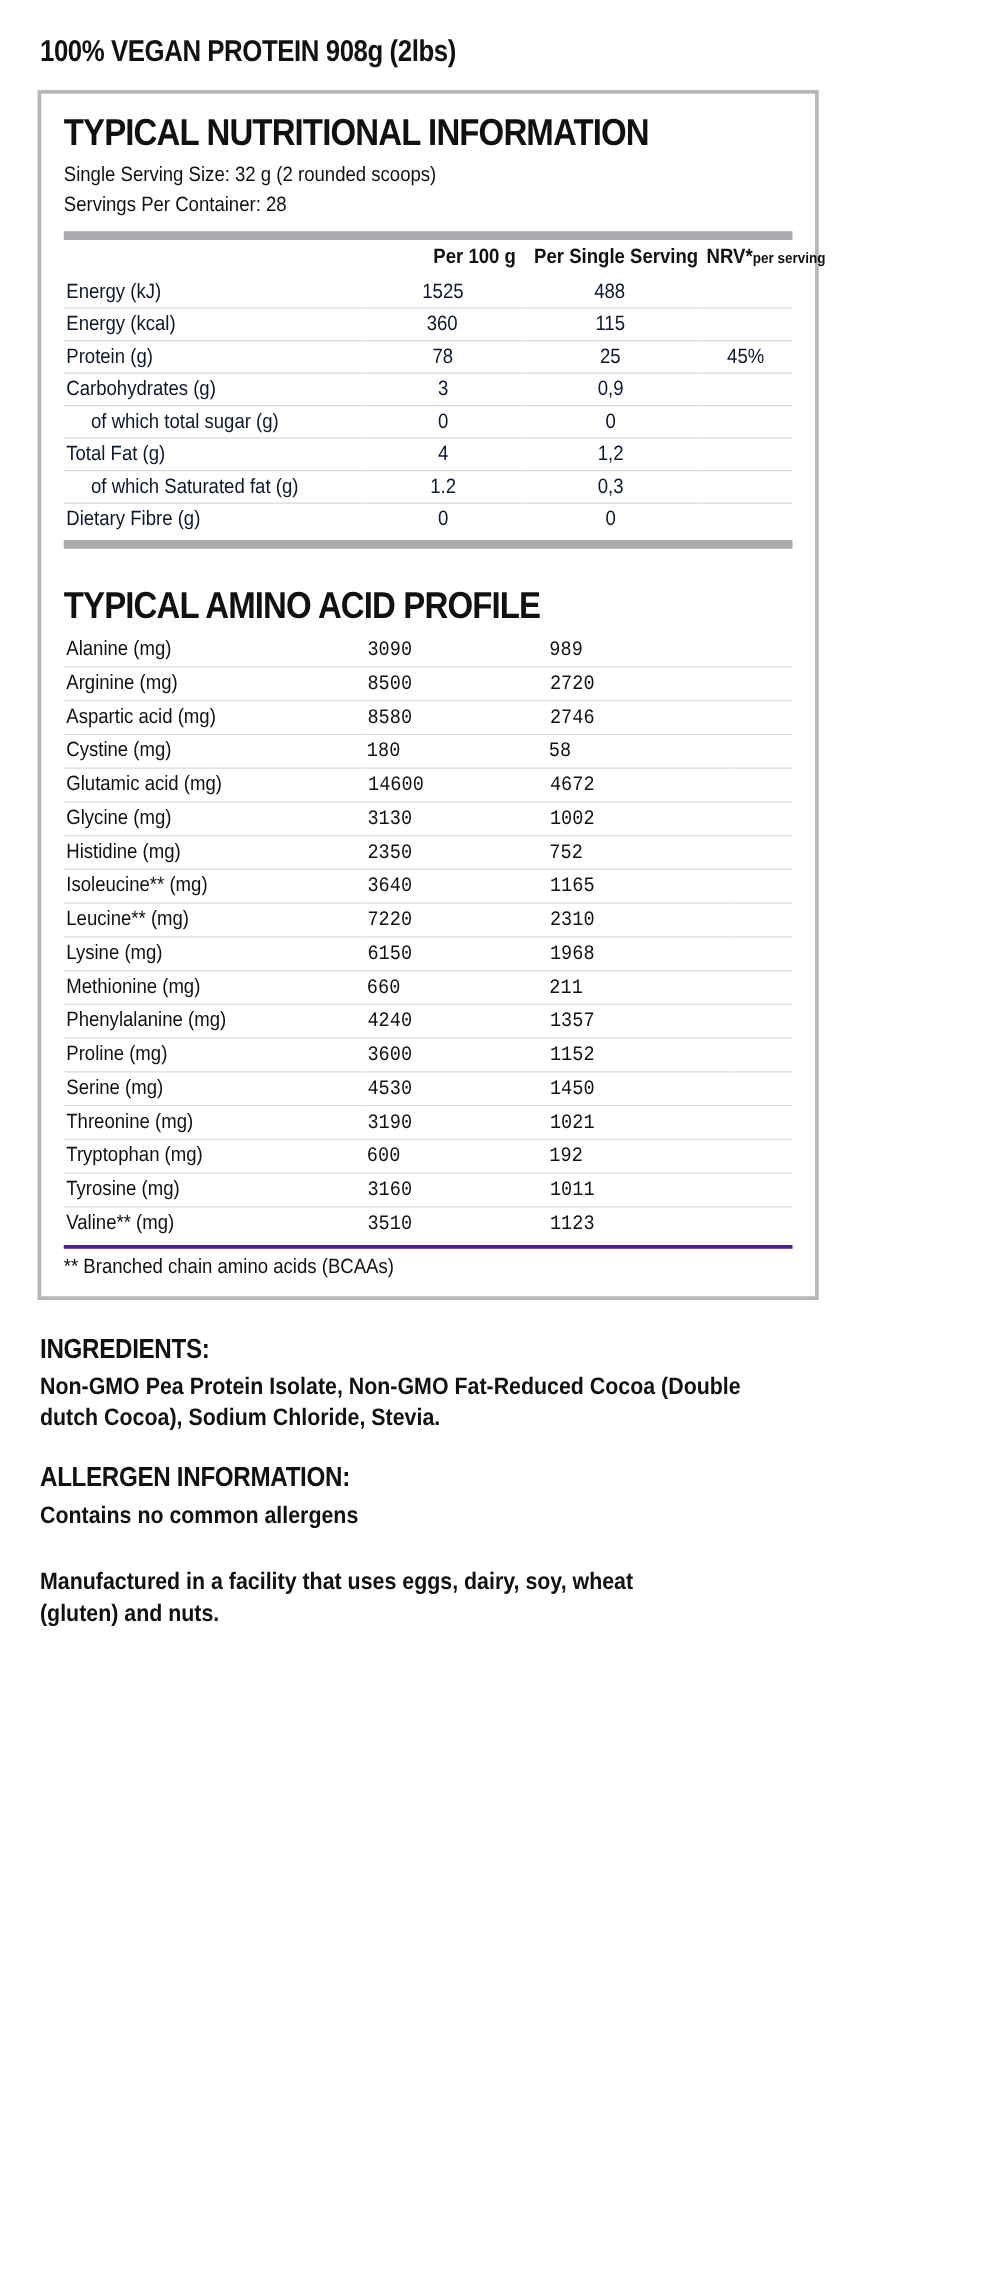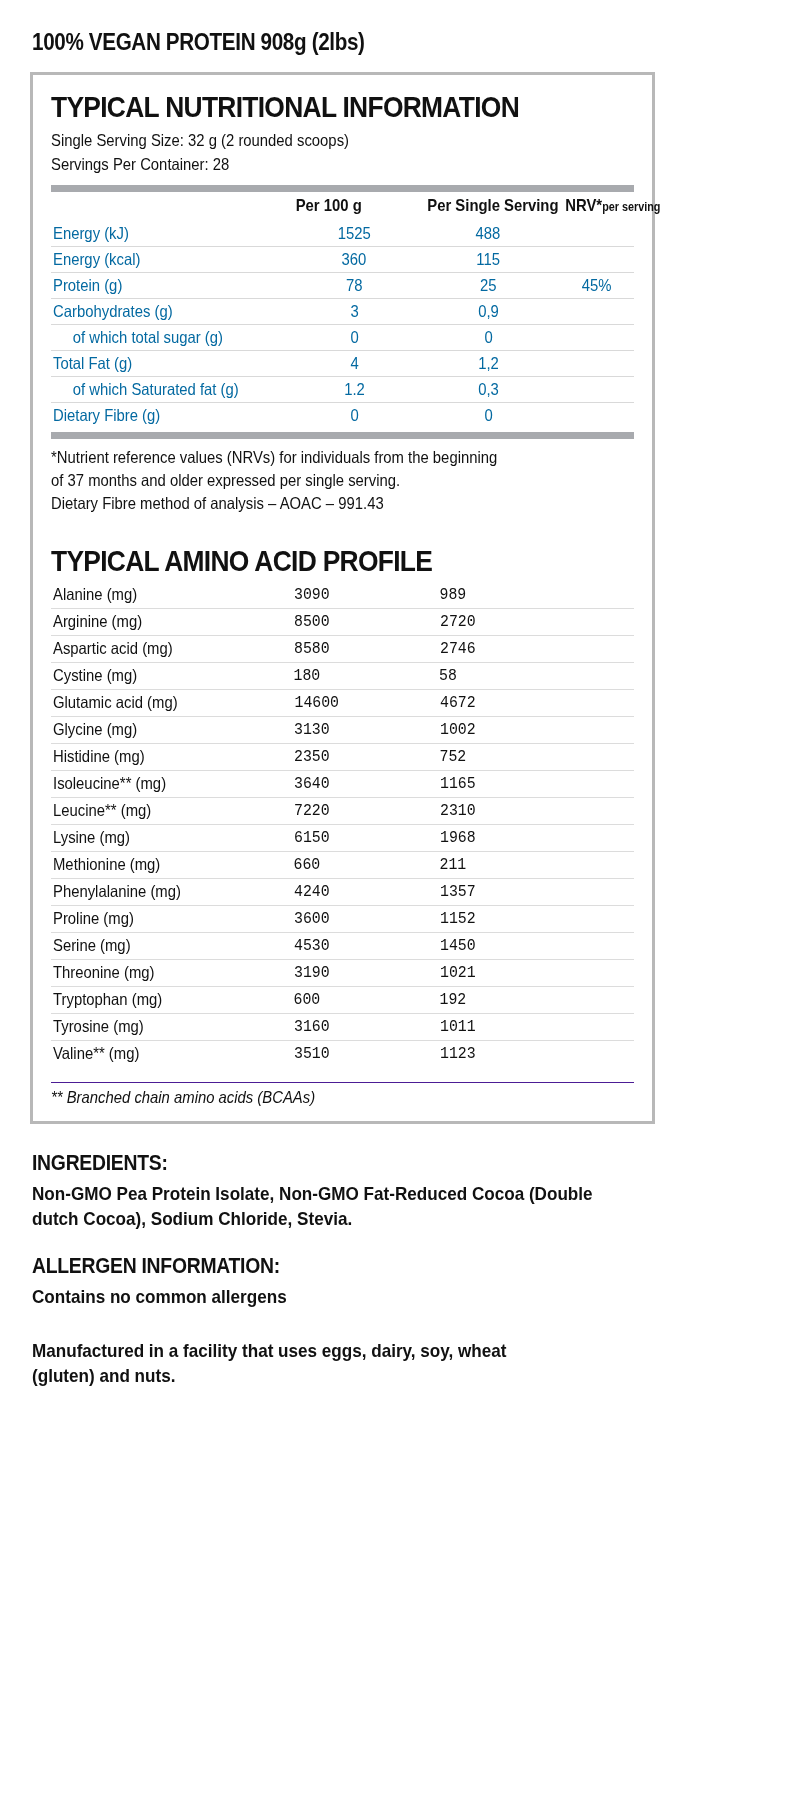--- a/index.html
+++ b/index.html
@@ -88,41 +88,41 @@
   }
 
   table.nut col.c-name   { width: 41%; }
   table.nut col.c-100    { width: 22%; }
   table.nut col.c-serv   { width: 24%; }
   table.nut col.c-nrv    { width: 13%; }
 
   table.nut th {
     font-size: 16.5px;
     font-weight: 700;
-    text-align: left;
+    text-align: right;
     padding: 4px 2px 6px 2px;
     white-space: nowrap;
     color: #111111;
   }
   table.nut th .shrink {
     display: inline-block;
     transform: scaleX(0.9);
   }
   table.nut th .nrv-small {
     font-size: 12px;
     font-weight: 700;
   }
   table.nut th.left { text-align: left; }
 
   table.nut td {
     font-size: 16.5px;
     font-weight: 400;
     padding: 3px 2px 3px 2px;
     border-top: 1px solid #d9d9d9;
-    color: #0369a1;
+    color: #0f172a;
     white-space: nowrap;
   }
   table.nut td.name {
     text-align: left;
   }
   table.nut td.name .shrink {
     display: inline-block;
     transform: scaleX(0.9);
     transform-origin: left center;
   }
@@ -175,23 +175,22 @@
     display: inline-block;
     transform: scaleX(0.9);
     transform-origin: left center;
   }
   table.amino td.num { text-align: left; font-family: Liberation Mono, monospace; }
   table.amino td.num .shrink { display: inline-block; transform: scaleX(0.9); }
 
   .bcaa-note {
     font-size: 16.5px;
     padding-top: 5px;
-    border-top: 1px solid #4c1d95;
-    margin-top: 15px;
-    font-style: italic;
+    border-top: 3px solid #4c1d95;
+    margin-top: 4px;
   }
   .bcaa-note span {
     display: inline-block;
     transform: scaleX(0.9);
     transform-origin: left center;
     white-space: nowrap;
   }
 
   
   .bottom {
@@ -306,25 +305,20 @@
             <td class="name"><span class="shrink">Dietary Fibre (g)</span></td>
             <td class="num"><span class="shrink">0</span></td>
             <td class="num"><span class="shrink">0</span></td>
             <td class="num"><span class="shrink"></span></td>
           </tr>
         </tbody>
     </table>
 
     <div class="rule-thick below"></div>
 
-    <div class="footnote">
-      <div>*Nutrient reference values (NRVs) for individuals from the beginning</div>
-      <div>of 37 months and older expressed per single serving.</div>
-      <div>Dietary Fibre method of analysis – AOAC – 991.43</div>
-    </div>
 
     <div class="section-heading amino">TYPICAL AMINO ACID PROFILE</div>
 
     <table class="amino">
       <colgroup>
         <col class="c-name">
           <col class="c-100">
           <col class="c-serv">
           <col class="c-pad">
       </colgroup>

